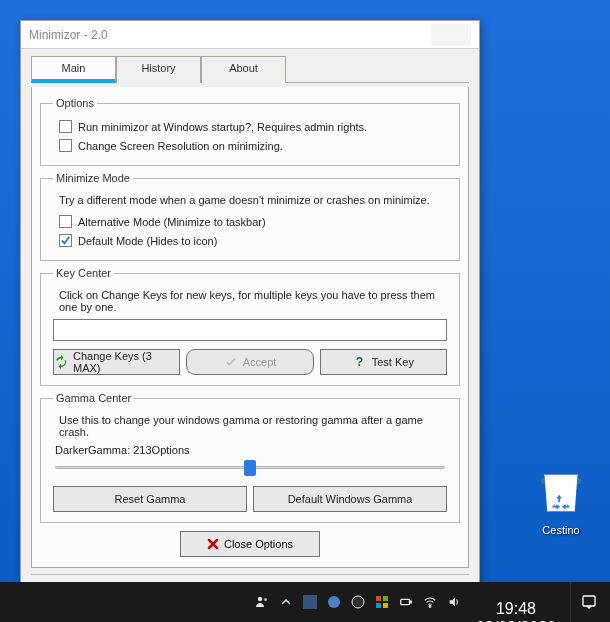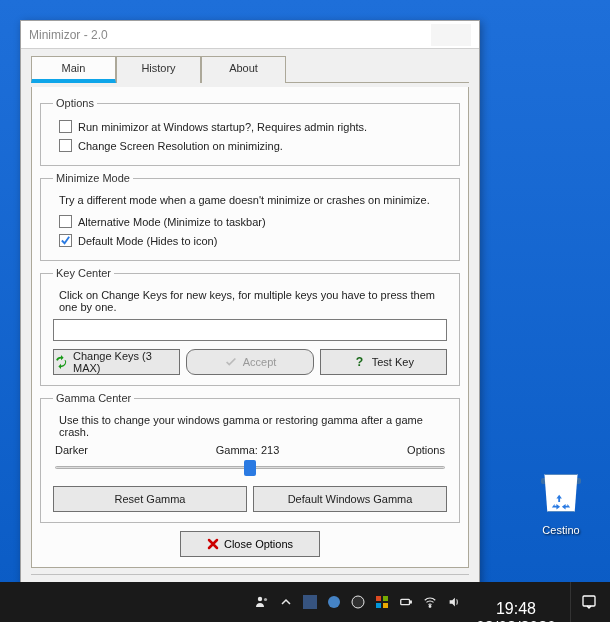--- a/index.html
+++ b/index.html
@@ -18,21 +18,21 @@
 .checkbox { width: 13px; height: 13px; border: 1px solid #7a7a7a; background: #fff; margin-right: 6px; display: inline-flex; align-items: center; justify-content: center; cursor: pointer; flex-shrink: 0; }
 .checkbox.checked svg { display: block; }
 .checkbox svg { display: none; width: 11px; height: 11px; }
 .checkrow label { color: #222; font-size: 11px; cursor: pointer; }
 .note { color: #222; font-size: 11px; margin: 2px 0 6px 6px; }
 .input-row { background: #fff; border: 1px solid #7a7a7a; height: 22px; margin: 4px 0 8px 0; }
 .btn-row { display: flex; gap: 6px; }
 .btn { flex: 1; height: 26px; border: 1px solid #707070; background: #e8e8e8; display: flex; align-items: center; justify-content: center; gap: 5px; font-size: 11px; color: #222; cursor: pointer; }
 .btn.disabled { color: #999; cursor: default; border-radius: 9px; }
 .btn svg { flex-shrink: 0; }
-.slider-labels { display: flex; justify-content: space-between; font-size: 11px; color: #222; margin: 4px 2px 0 2px; }
+.slider-labels { display: flex; font-size: 11px; color: #222; margin: 4px 2px 0 2px; }
 .slider { position: relative; height: 18px; margin: 2px 2px 10px 2px; }
 .track { position: absolute; left: 0; right: 0; top: 8px; height: 3px; background: #ddd; border: 1px solid #b0b0b0; border-radius: 2px; }
 .thumb { position: absolute; left: 50%; top: 2px; width: 12px; height: 16px; background: #2a7ae2; border-radius: 2px; transform: translateX(-50%); cursor: pointer; }
 .close-opts-row { display: flex; justify-content: center; margin: 8px 0 2px 0; }
 .close-btn { width: 140px; height: 26px; border: 1px solid #707070; background: #e8e8e8; display: flex; align-items: center; justify-content: center; gap: 5px; font-size: 11px; cursor: pointer; }
 .status { text-align: center; border-top: 1px solid #c0c0c0; padding: 5px 0 3px 0; margin-top: 6px; font-size: 11px; color: #222; }
 .desktop-icon { position: absolute; right: 18px; bottom: 86px; text-align: center; width: 62px; }
 .bin { width: 42px; height: 48px; margin: 0 auto 2px auto; position: relative; }
 .bin-body { width: 36px; height: 38px; background: #fff; border: 1px solid #5a8bc0; margin: 8px auto 0 auto; position: relative; clip-path: polygon(4% 0, 96% 0, 88% 100%, 12% 100%); }
 .bin-lid { width: 40px; height: 6px; background: #3a6fa8; position: absolute; top: 4px; left: 1px; border-radius: 2px; }

